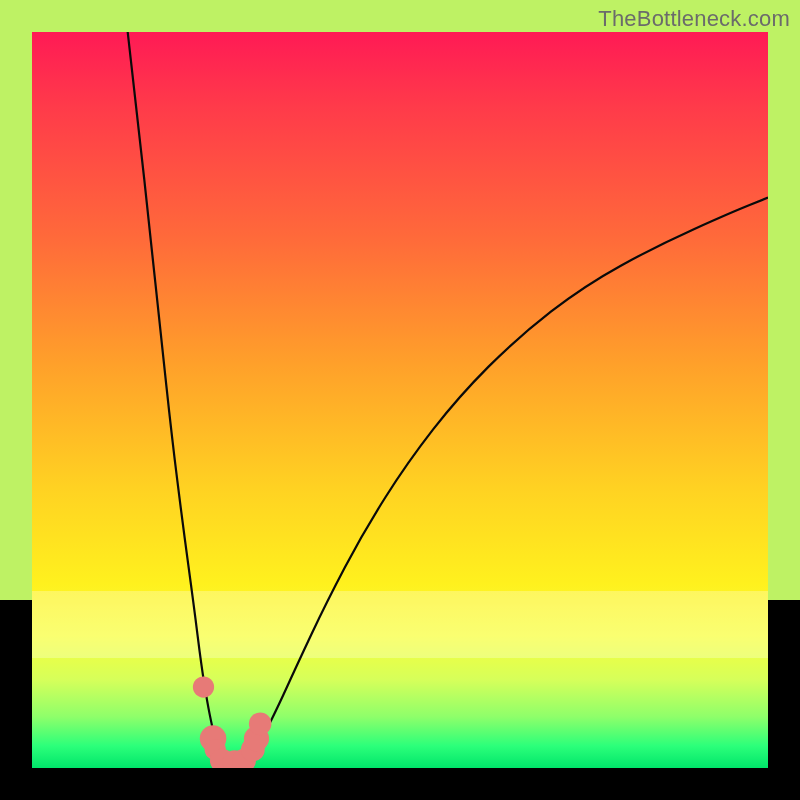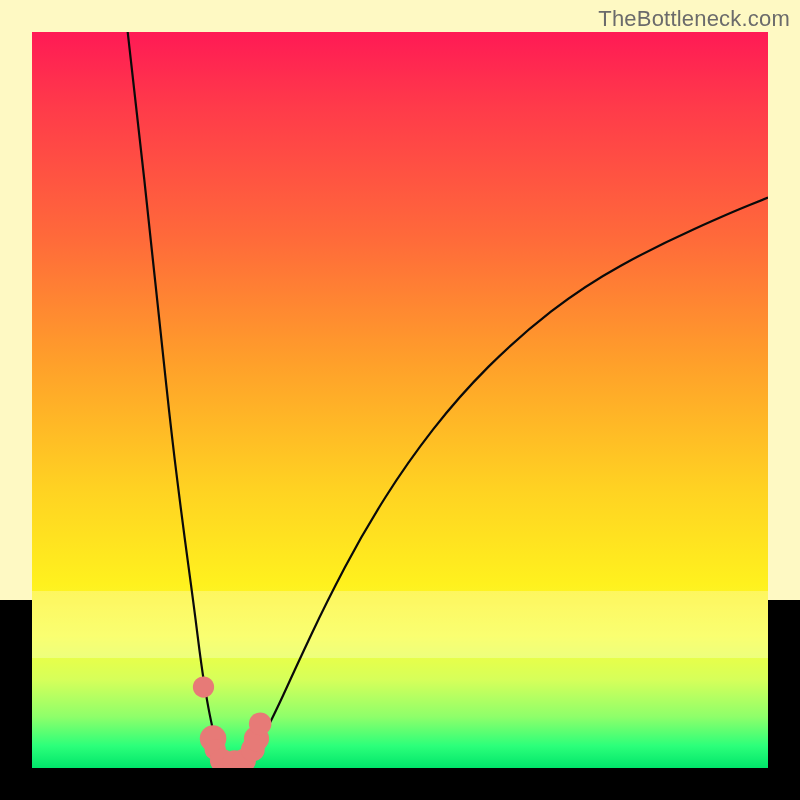--- a/index.html
+++ b/index.html
@@ -8,21 +8,21 @@
     width: 800px;
     height: 800px;
     overflow: hidden;
     background: #000;
     font-family: Arial, Helvetica, sans-serif;
   }
   .frame {
     position: absolute;
     left: 0; top: 0;
     width: 800px; height: 600px;
-    background: #fef9c3;
+    background: #bef264;
   }
   .plot {
     position: absolute;
     left: 32px;
     top: 32px;
     width: 736px;
     height: 736px;
     
     background: linear-gradient(to bottom,
       #ff1a55 0%,

